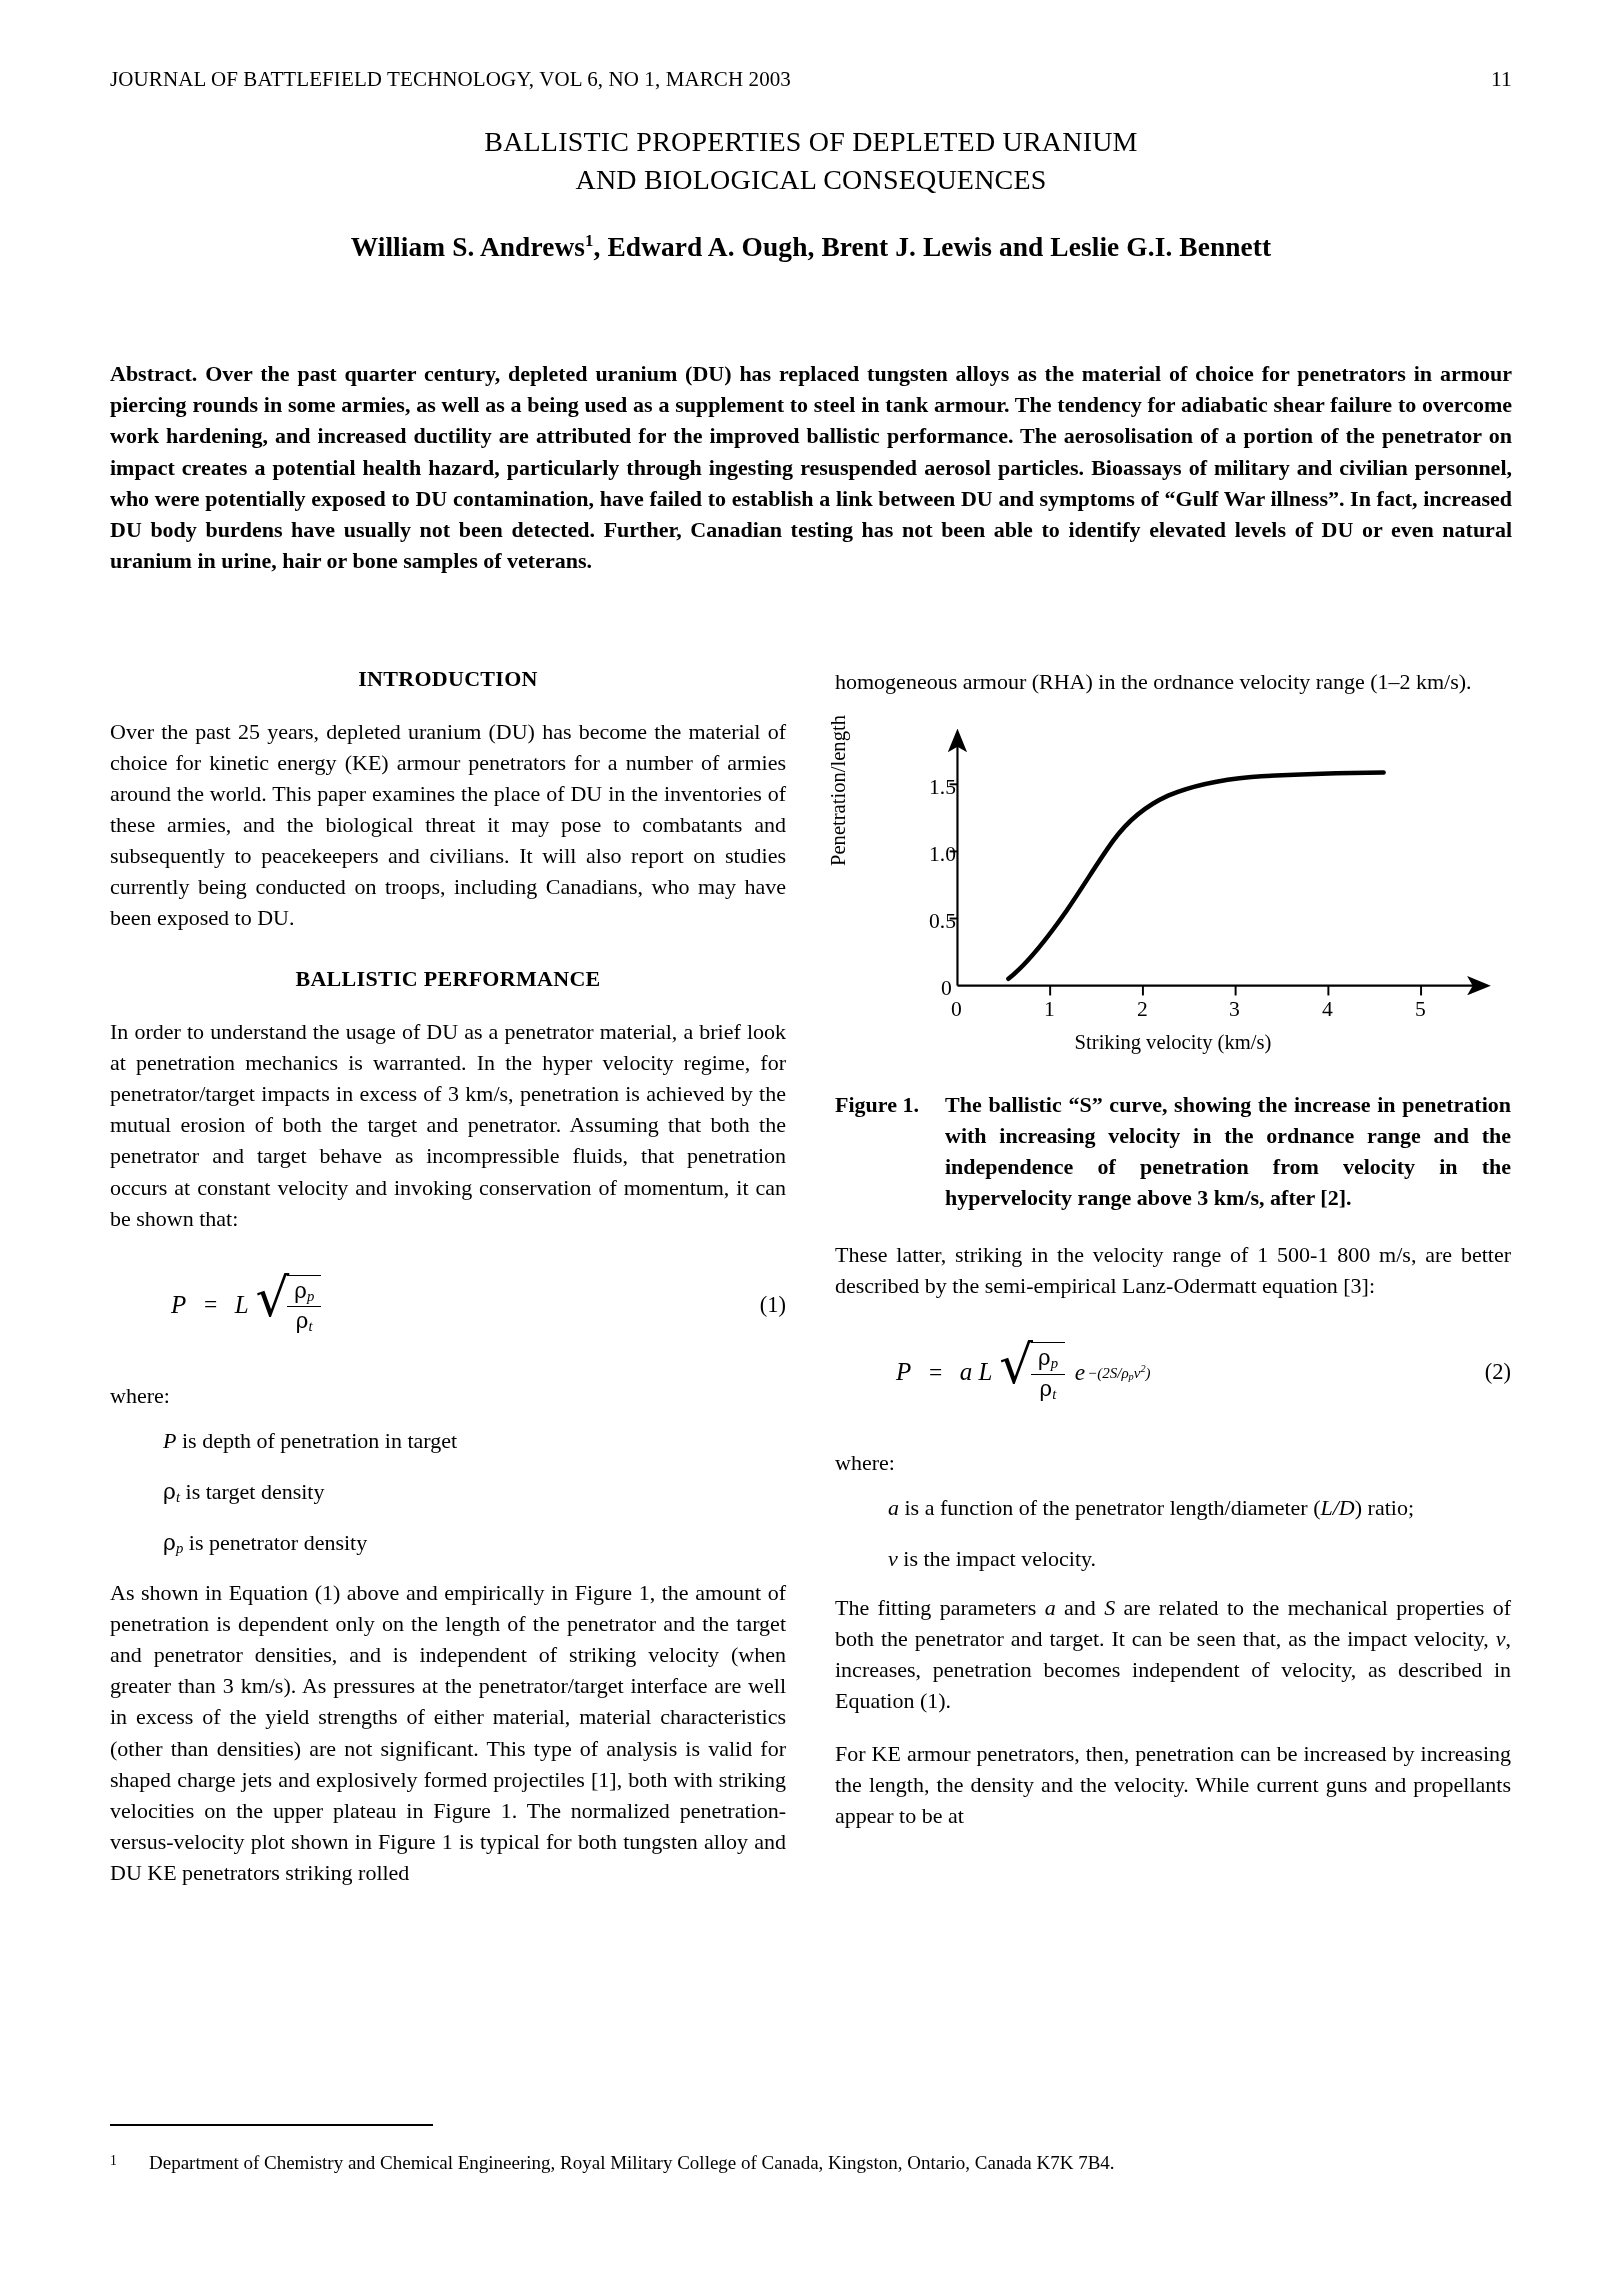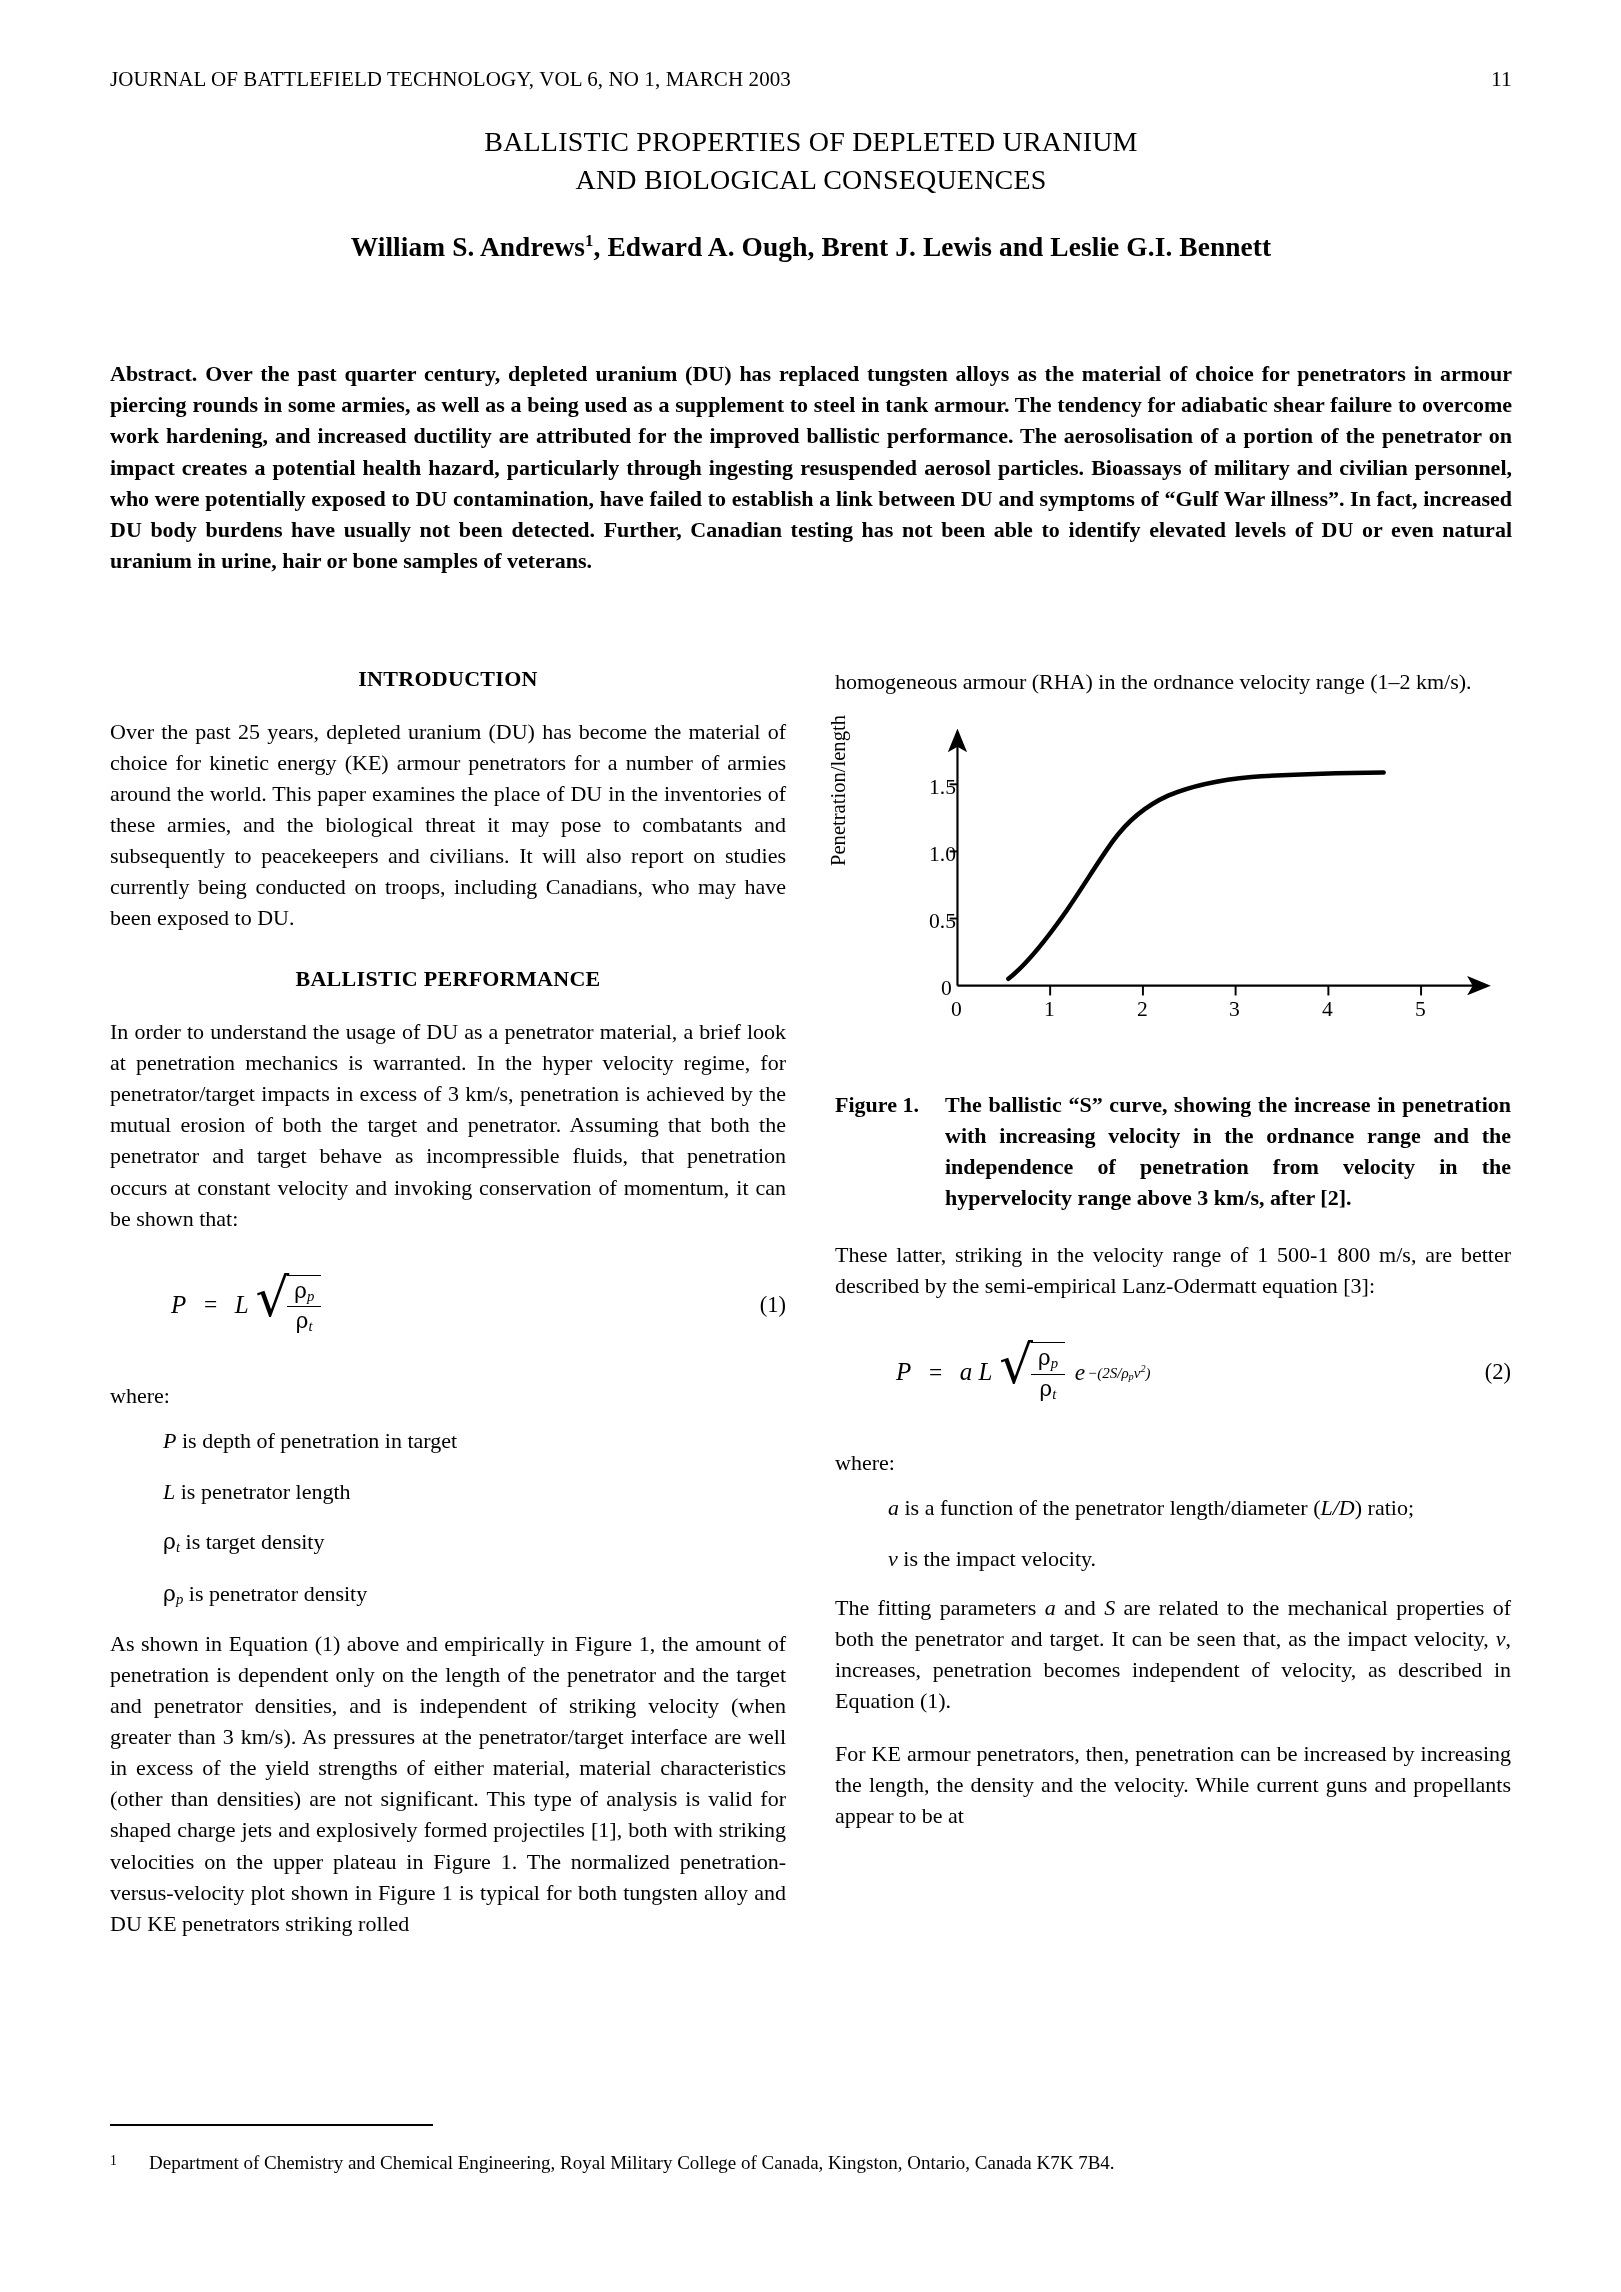--- a/index.html
+++ b/index.html
@@ -186,21 +186,20 @@
           </span>
         </span>
       </div>
       <span class="eqnum">(1)</span>
     </div>
 
     <div class="where">where:</div>
 
     <ul class="deflist">
       <li><i class="var">P</i><span> is depth of penetration in target</span></li>
-      <li><i class="var">L</i><span> is penetrator length</span></li>
       <li><span class="rho">ρ</span><span class="sub">t</span><span> is target density</span></li>
       <li><span class="rho">ρ</span><span class="sub">p</span><span> is penetrator density</span></li>
     </ul>
 
     <p class="body">As shown in Equation (1) above and empirically in Figure 1, the amount of penetration is dependent only on the length of the penetrator and the target and penetrator densities, and is independent of striking velocity (when greater than 3 km/s). As pressures at the penetrator/target interface are well in excess of the yield strengths of either material, material characteristics (other than densities) are not significant. This type of analysis is valid for shaped charge jets and explosively formed projectiles [1], both with striking velocities on the upper plateau in Figure 1. The normalized penetration-versus-velocity plot shown in Figure 1 is typical for both tungsten alloy and DU KE penetrators striking rolled</p>
   </div>
 
   <div class="col col-right">
 
     <p class="body">homogeneous armour (RHA) in the ordnance velocity range (1–2 km/s).</p>
@@ -242,20 +241,21 @@
         <span class="tick-lab" style="left:94px; top:190px;">0.5</span>
         <span class="tick-lab" style="left:106px; top:257px;">0</span>
 
         <span class="tick-lab" style="left:116px; top:278px;">0</span>
         <span class="tick-lab" style="left:209px; top:278px;">1</span>
         <span class="tick-lab" style="left:302px; top:278px;">2</span>
         <span class="tick-lab" style="left:394px; top:278px;">3</span>
         <span class="tick-lab" style="left:487px; top:278px;">4</span>
         <span class="tick-lab" style="left:580px; top:278px;">5</span>
 
+        <span class="xlabel">Striking velocity (km/s)</span>
       </div>
 
       <div class="figcaption">
         <span class="lbl">Figure 1.</span>
         <span class="txt">The ballistic “S” curve, showing the increase in penetration with increasing velocity in the ordnance range and the independence of penetration from velocity in the hypervelocity range above 3 km/s, after [2].</span>
       </div>
     </div>
 
     <p class="body" style="margin-top:25.5px;">These latter, striking in the velocity range of 1 500-1 800 m/s, are better described by the semi-empirical Lanz-Odermatt equation [3]:</p>
 

